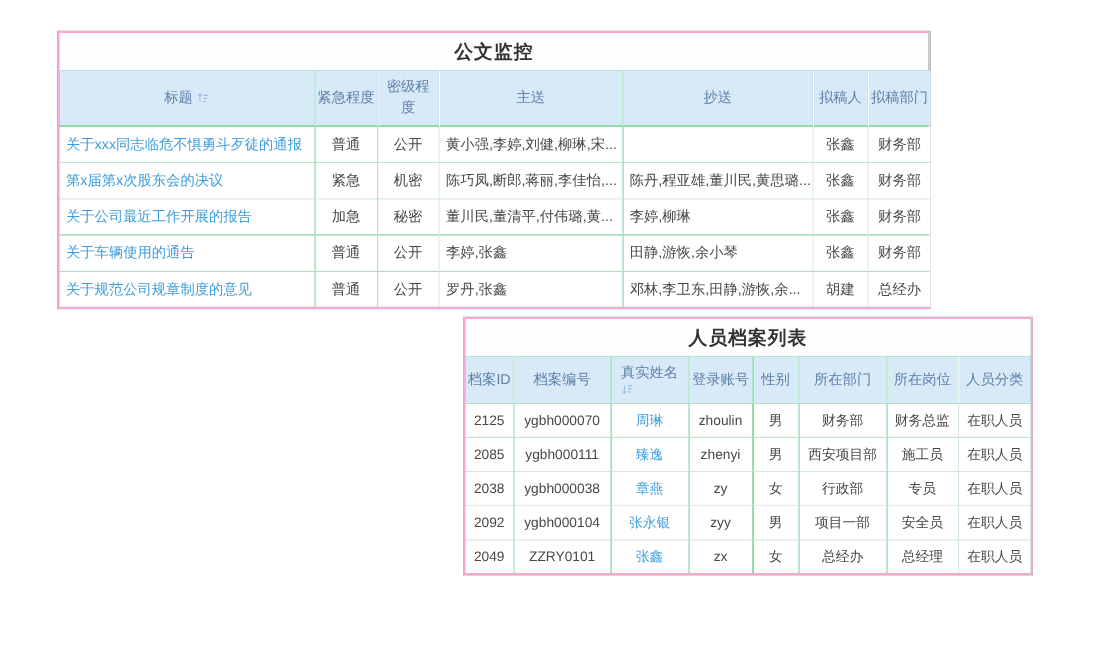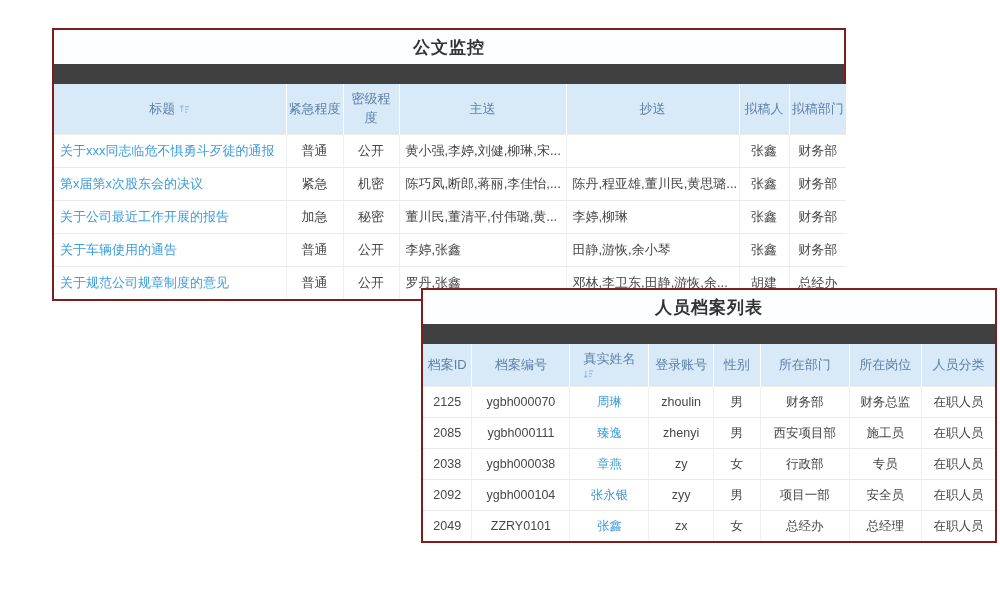--- a/index.html
+++ b/index.html
@@ -2,29 +2,29 @@
 <html><head>
 <meta charset="utf-8">
 <style>
   html,body{margin:0;padding:0}
   body{
     width:1000px;height:600px;position:relative;background:#ffffff;
     font-family:"Liberation Sans","DejaVu Sans",sans-serif;
     -webkit-font-smoothing:antialiased;
   }
   .panel{
-    position:absolute;background:#404040;border:2px solid #7f1d1d;box-sizing:border-box;
+    position:absolute;background:#22c55e;border:2px solid #f9a8d4;box-sizing:border-box;
   }
   #doc-panel{left:52px;top:28px;width:794px;}
-  #personnel-panel{left:421px;top:288px;width:576px;}
+  #personnel-panel{left:421px;top:288px;width:518px;}
   .panel-title{
     height:34px;display:flex;align-items:center;justify-content:center;
     font-size:17px;font-weight:bold;color:#333;letter-spacing:1px;background:#fdfeff;
   }
-  table{border-collapse:collapse;table-layout:fixed;width:100%;margin-top:20px;}
+  table{border-collapse:collapse;table-layout:fixed;width:100%;}
   thead th{
     background:#D8E9F7;color:#5E80A9;font-weight:normal;font-size:13px;
     border-left:1px solid #ffffff;padding:4px 2px;line-height:1.45;vertical-align:middle;
     overflow:hidden;
   }
   thead th:first-child{border-left:none;}
   #doc-panel thead th{height:42px;}
   #personnel-panel thead th{height:34px;}
   tbody td{
     border-top:1px solid #EAEAEA;border-left:1px solid #EFEFEF;

